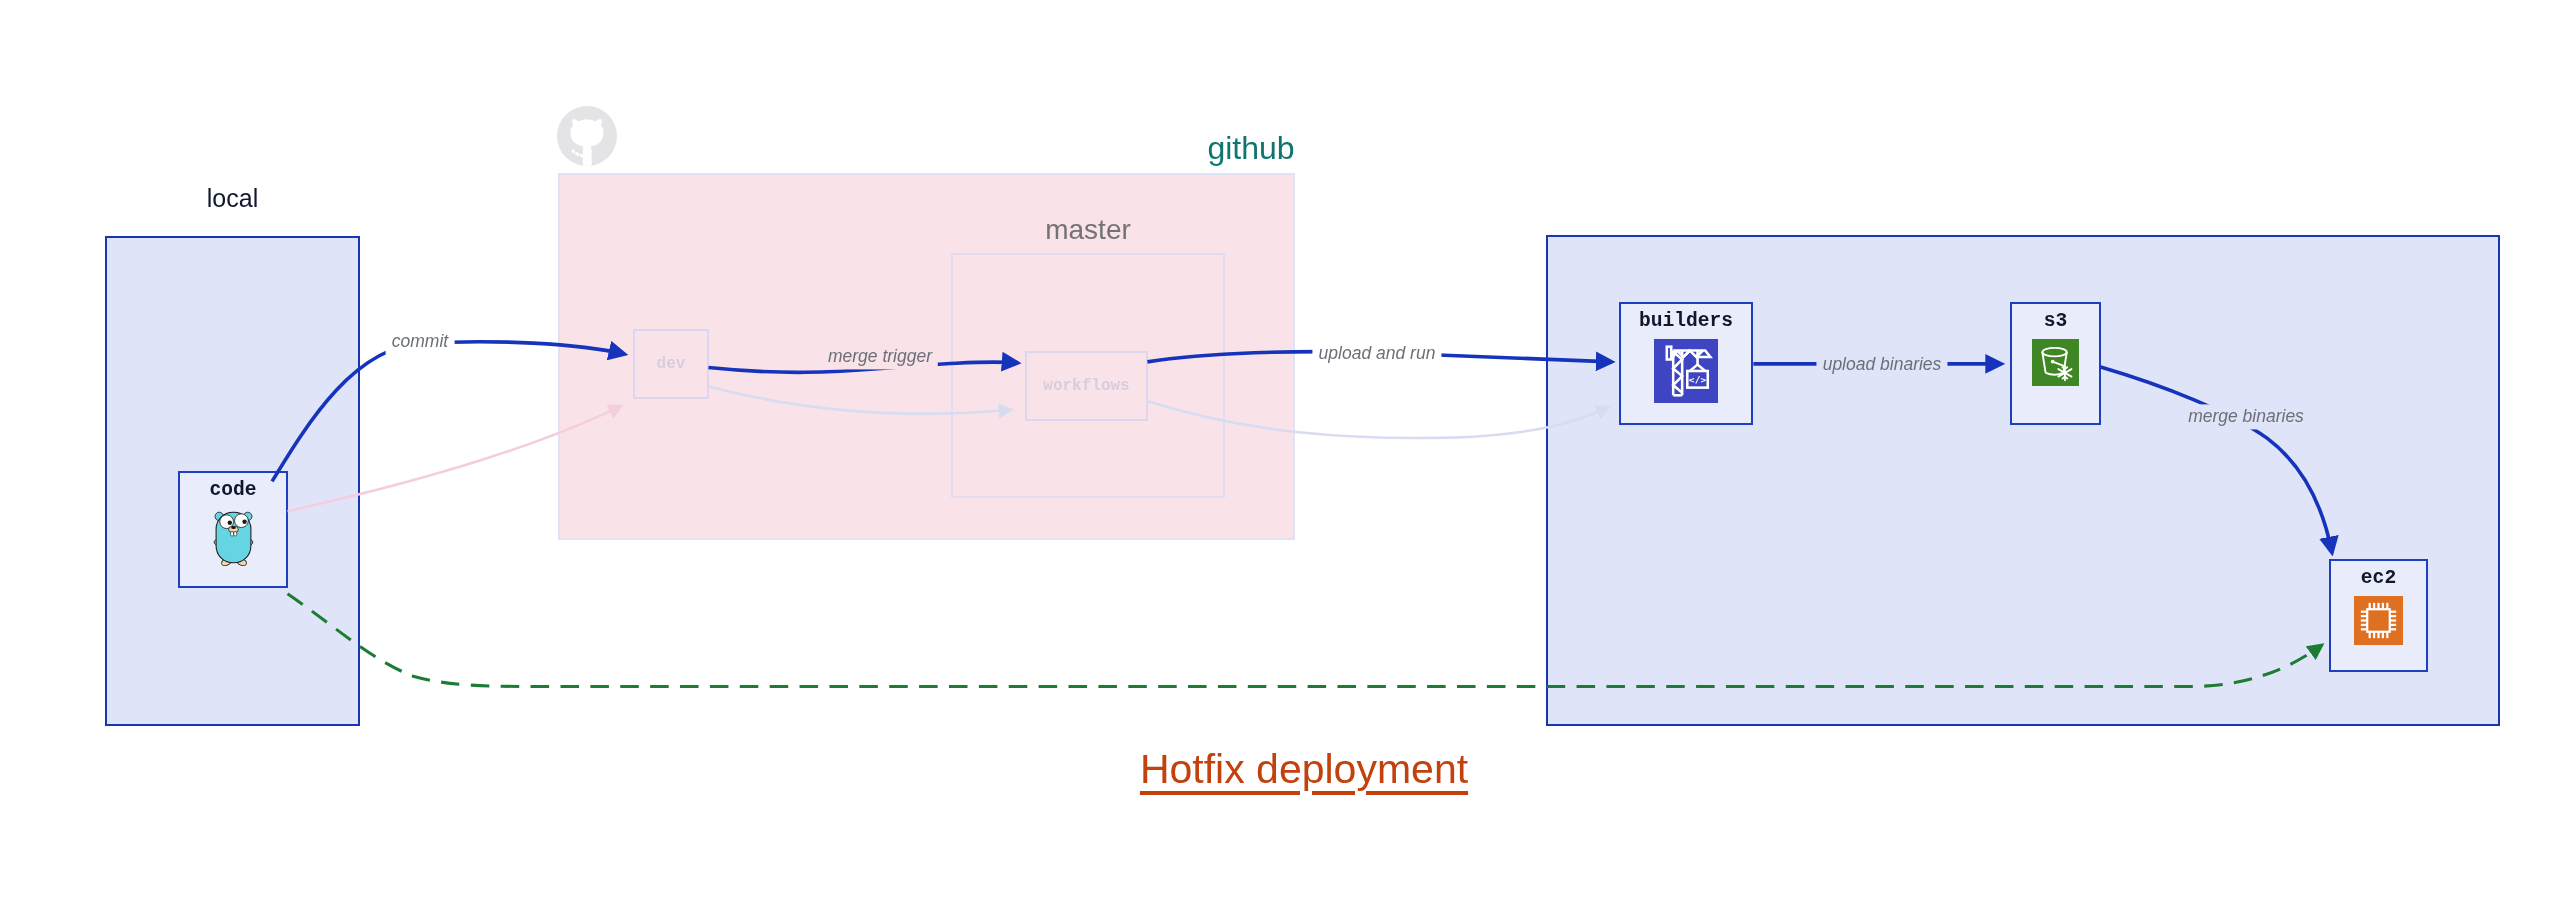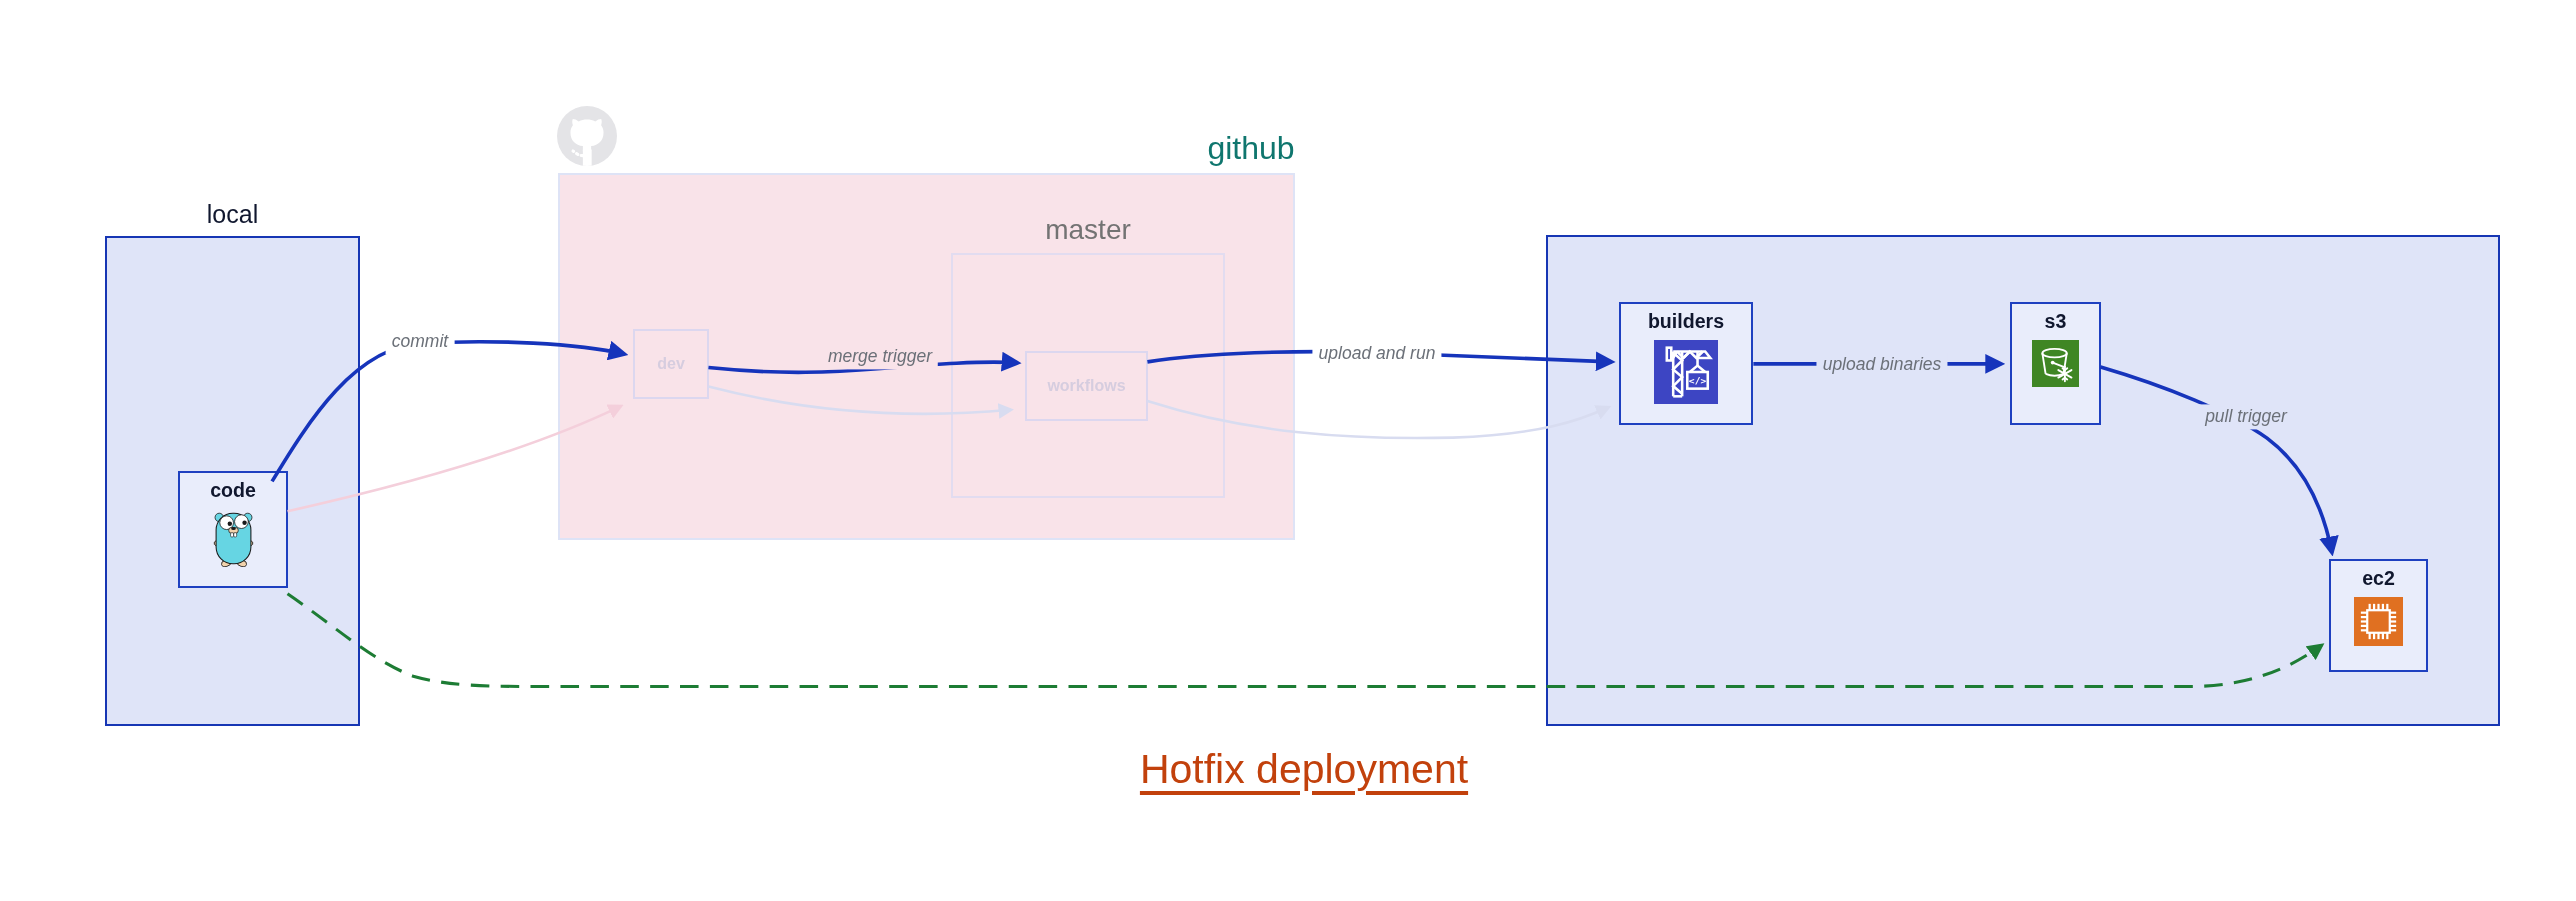--- a/index.html
+++ b/index.html
@@ -15,21 +15,21 @@
 
   .group-label{position:absolute;color:#10172e;font-size:25px;font-weight:500;
                text-align:center;white-space:nowrap;}
   .group-label.faded-pinkish{color:#737373;font-size:28px;}
   .group-label.faded-gray{color:#0f766e;font-size:32px;}
 
   
   .node{position:absolute;box-sizing:border-box;text-align:center;}
   .node.solid{background:#e9edfb;border:2.6px solid #1e40c0;}
   .node.ghost{background:transparent;border:2.1px solid #dcd7ef;}
-  .node-label{color:#10172e;font-size:19.6px;font-weight:bold;margin-top:6.2px;}
+  .node-label{color:#10172e;font-size:19.6px;font-weight:bold;margin-top:6.2px;font-family:Liberation Mono, monospace;}
   .node.ghost .node-label{color:#d6cddf;font-size:16px;margin:0;}
   .ghost-center{display:flex;align-items:center;justify-content:center;height:100%;}
   .node-icon{display:block;margin:7.2px auto 0 auto;}
 
   
   svg.edges{position:absolute;left:0;top:0;width:2604px;height:902px;
             pointer-events:none;}
 
   
   .edge-label{position:absolute;transform:translate(-50%,-50%);
@@ -45,21 +45,21 @@
          text-decoration:underline;text-decoration-thickness:3.6px;
          text-underline-offset:8.2px;}
 
   .gh-logo{position:absolute;}
 </style>
 </head>
 <body>
 
 <div id="canvas">
 
-  <div class="group-label" style="left:105px;width:255px;top:200px;">local</div>
+  <div class="group-label" style="left:105px;width:255px;top:184px;">local</div>
   <div class="group blue" style="left:105px;top:236px;width:255px;height:490px;"></div>
 
   <div class="group pink" style="left:558px;top:173px;width:737px;height:367px;"></div>
   <div class="group-label faded-gray" style="left:1148px;width:206px;top:130px;">github</div>
 
   <svg class="gh-logo" style="left:557px;top:106px;" width="60" height="60" viewBox="0 0 116 116">
     <defs>
         <clipPath id="ghclip">
           <circle cx="58" cy="58" r="58"></circle>
         </clipPath>
@@ -215,18 +215,18 @@
 
     <path d="M4077,712 C4200,748 4330,800 4400,850 C4480,910 4512,1000 4526,1072" stroke="#1634bb" stroke-width="7" fill="none" marker-end="url(#ah-blue)"></path>
 
     <path d="M558,1152 C650,1215 722,1282 802,1312 C872,1332 950,1332 1050,1332 L4250,1332 C4360,1332 4440,1300 4506,1252" stroke="#1d7c34" stroke-width="6" fill="none" stroke-dasharray="36 22" marker-end="url(#ah-green)"></path>
   </svg>
 
   <div class="edge-label bg-white" style="left:420px;top:342px;">commit</div>
   <div class="edge-label bg-pink" style="left:880px;top:357px;">merge trigger</div>
   <div class="edge-label bg-white" style="left:1377px;top:354px;">upload and run</div>
   <div class="edge-label bg-aws" style="left:1882px;top:365px;">upload binaries</div>
-  <div class="edge-label bg-aws" style="left:2246px;top:417px;">pull trigger</div>
+  <div class="edge-label bg-aws" style="left:2246px;top:417px;">merge binaries</div>
 
   <div class="title">Hotfix deployment</div>
 
 </div>
 
 
 </body></html>

